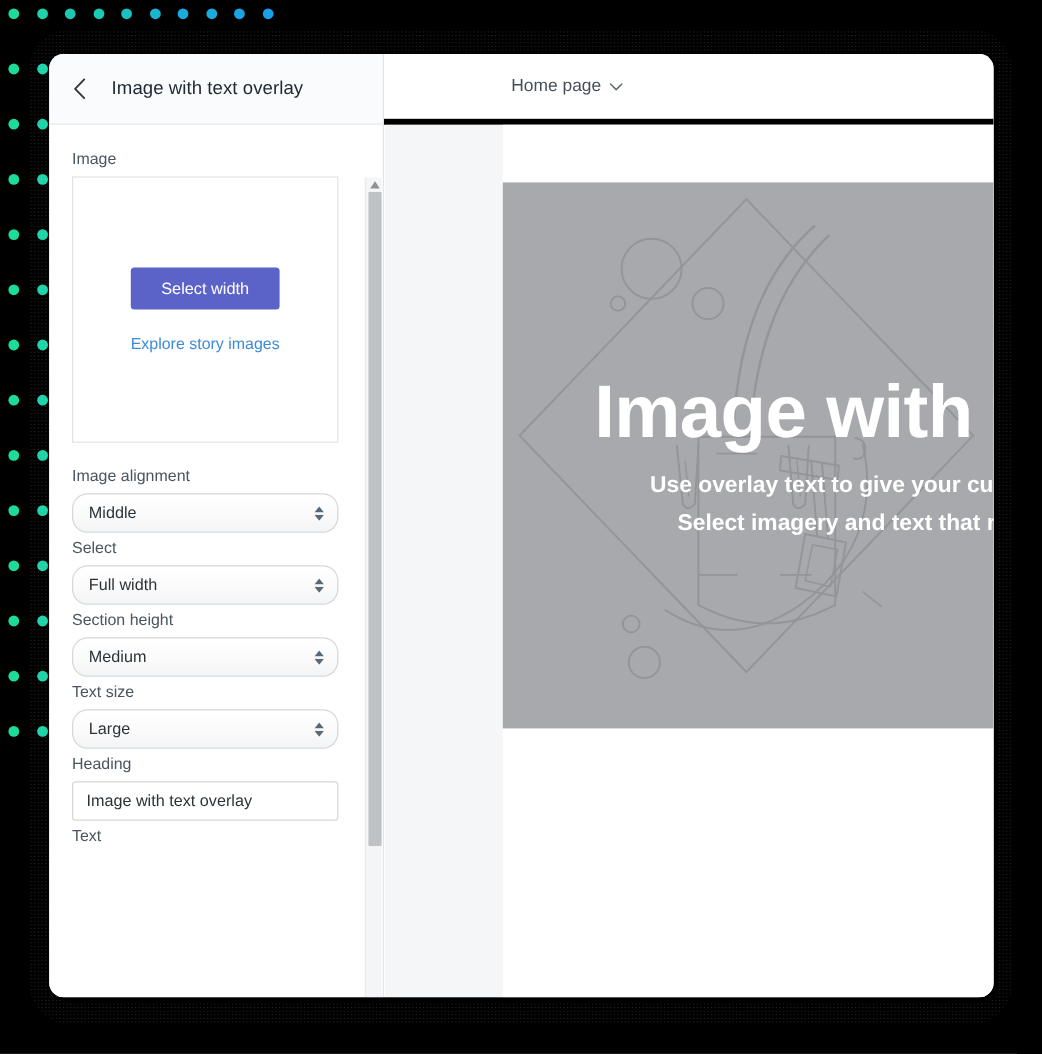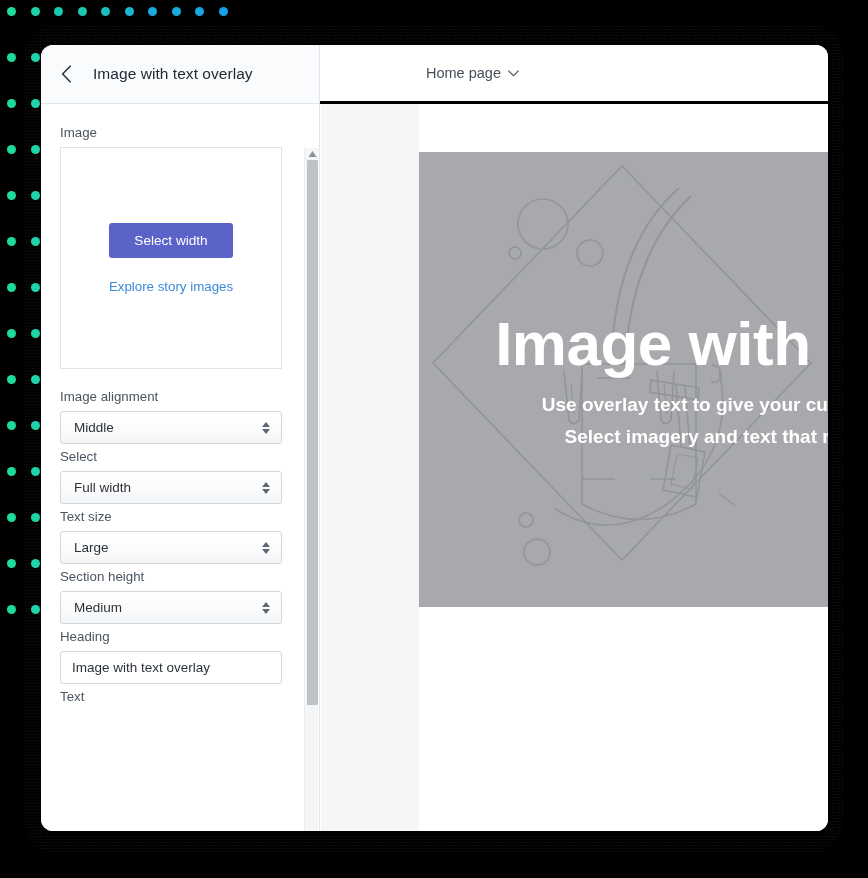--- a/index.html
+++ b/index.html
@@ -50,21 +50,21 @@
   .back-btn {
     width: 28px; height: 28px; display: flex; align-items: center; justify-content: center;
     color: #31373d; cursor: pointer;
   }
   .panel-title {
     font-size: 15.5px; color: #212b36; font-weight: 400;
     margin-left: 13px; letter-spacing: 0.05px;
   }
   .topbar-right {
     flex: 1; height: 59px; background: #ffffff;
-    border-bottom: 3px solid #000000;
+    border-bottom: 5px solid #000000;
     display: flex; align-items: center; justify-content: flex-start;
     padding-left: 106px;
   }
   .page-select { display: flex; align-items: center; gap: 7px; cursor: pointer; }
   .page-select-label { font-size: 14.5px; color: #454f5b; }
   .chev { width: 11px; height: 7px; }
 
   
   .sidebar {
     position: absolute; left: 0; top: 59px; width: 279px; height: 727px;
@@ -92,21 +92,21 @@
     font-family: "Liberation Sans", sans-serif;
     display: flex; align-items: center; justify-content: center;
   }
   .explore-link {
     margin-top: 21px; font-size: 13.3px; color: #3d8bdb; cursor: pointer;
   }
 
   .field { margin-bottom: 5px; }
   .select-box {
     position: relative; width: 222px; height: 33px;
-    border: 1px solid #d3d7db; border-radius: 3px;
+    border: 1px solid #d3d7db; border-radius: 13px;
     background: linear-gradient(180deg, #ffffff 0%, #fbfbfc 55%, #f3f4f5 100%);
     display: flex; align-items: center; padding-left: 13px; cursor: pointer;
   }
   .select-value { font-size: 13.5px; color: #2c3338; }
   .select-arrows {
     position: absolute; right: 11px; top: 50%; transform: translateY(-50%);
     display: flex; flex-direction: column; gap: 2px; align-items: center;
   }
   .text-input {
     width: 222px; height: 33px; border: 1px solid #d3d7db; border-radius: 3px;
@@ -266,38 +266,38 @@
                   <path d="M4 0 L8 5 L0 5 Z" fill="#5c6974"></path>
                 </svg>
               <svg width="8" height="5" viewBox="0 0 8 5">
                   <path d="M4 5 L0 0 L8 0 Z" fill="#5c6974"></path>
                 </svg>
             </span>
           </div>
         </div>
 
         <div class="field">
+          <div class="field-label">Section height</div>
+          <div class="select-box">
+            <span class="select-value">Medium</span>
+            <span class="select-arrows">
+              <svg width="8" height="5" viewBox="0 0 8 5">
+                  <path d="M4 0 L8 5 L0 5 Z" fill="#5c6974"></path>
+                </svg>
+              <svg width="8" height="5" viewBox="0 0 8 5">
+                  <path d="M4 5 L0 0 L8 0 Z" fill="#5c6974"></path>
+                </svg>
+            </span>
+          </div>
+        </div>
+
+        <div class="field">
           <div class="field-label">Text size</div>
           <div class="select-box">
             <span class="select-value">Large</span>
-            <span class="select-arrows">
-              <svg width="8" height="5" viewBox="0 0 8 5">
-                  <path d="M4 0 L8 5 L0 5 Z" fill="#5c6974"></path>
-                </svg>
-              <svg width="8" height="5" viewBox="0 0 8 5">
-                  <path d="M4 5 L0 0 L8 0 Z" fill="#5c6974"></path>
-                </svg>
-            </span>
-          </div>
-        </div>
-
-        <div class="field">
-          <div class="field-label">Section height</div>
-          <div class="select-box">
-            <span class="select-value">Medium</span>
             <span class="select-arrows">
               <svg width="8" height="5" viewBox="0 0 8 5">
                   <path d="M4 0 L8 5 L0 5 Z" fill="#5c6974"></path>
                 </svg>
               <svg width="8" height="5" viewBox="0 0 8 5">
                   <path d="M4 5 L0 0 L8 0 Z" fill="#5c6974"></path>
                 </svg>
             </span>
           </div>
         </div>

